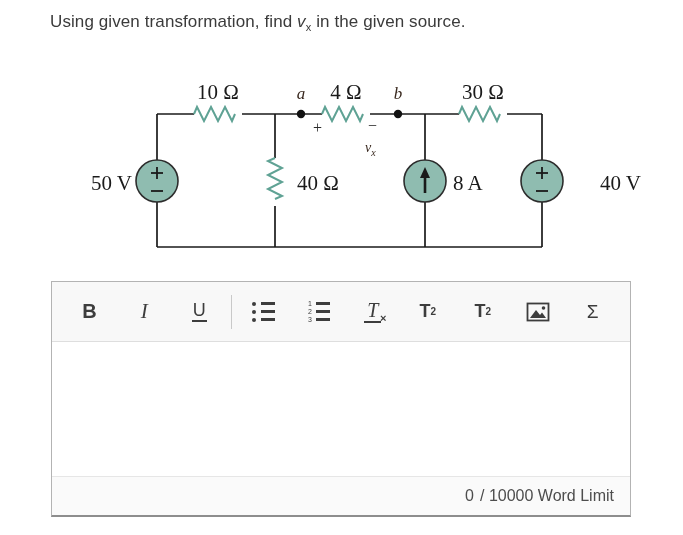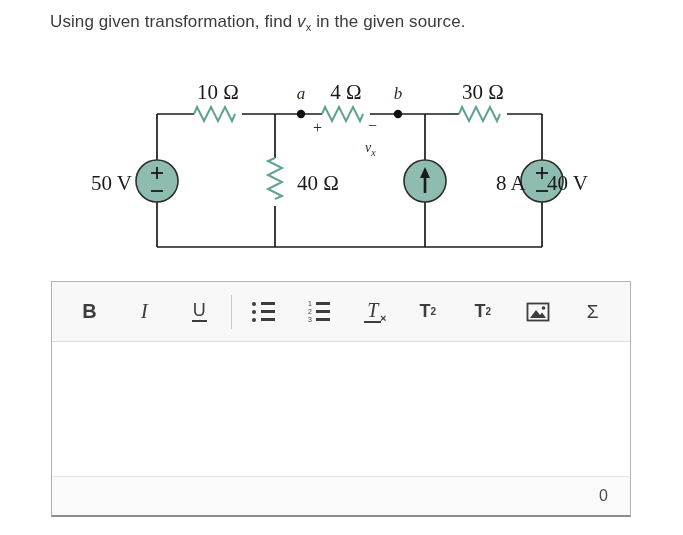--- a/index.html
+++ b/index.html
@@ -212,22 +212,22 @@
   <div class="clabel" style="left:193px; top:80px; width:50px;">10 Ω</div>
   <div class="clabel node" style="left:291px; top:84px; width:20px;">a</div>
   <div class="clabel" style="left:321px; top:80px; width:50px;">4 Ω</div>
   <div class="clabel node" style="left:388px; top:84px; width:20px;">b</div>
   <div class="clabel" style="left:458px; top:80px; width:50px;">30 Ω</div>
   <div class="vx-plus" style="left:313px; top:119px;">+</div>
   <div class="vx-sym" style="left:337px; top:140px;margin-left:28px;"><span>v</span><sub>x</sub></div>
   <div class="vx-minus" style="left:368px; top:117px;">−</div>
   <div class="clabel" style="left:86px; top:171px; width:46px; text-align:right;">50 V</div>
   <div class="clabel" style="left:293px; top:171px; width:50px; text-align:center;">40 Ω</div>
-  <div class="clabel" style="left:453px; top:171px; width:40px; text-align:left;margin-left:43px;">8 A</div>
-  <div class="clabel" style="left:538px; top:171px; width:50px; text-align:right;">40 V</div>
+  <div class="clabel" style="left:453px; top:171px; width:40px; text-align:left;">8 A</div>
+  <div class="clabel" style="left:600px; top:171px; width:50px; text-align:left;">40 V</div>
 </div>
 
 <div class="editor">
   <div class="toolbar">
     <button class="tb-btn tb-bold">B</button>
     <button class="tb-btn tb-italic">I</button>
     <button class="tb-btn tb-underline">
         <span>U</span>
       </button>
     <div class="tb-divider"></div>
@@ -280,14 +280,15 @@
         <rect x="1.5" y="1.5" width="21" height="17" fill="none" stroke="#3d3d3d" stroke-width="1.8"></rect>
         <polygon points="4,16 10,8 14,13 16,10.5 20,16" fill="#3d3d3d"></polygon>
         <circle cx="17.5" cy="6" r="1.8" fill="#3d3d3d"></circle>
       </svg>
     </button>
     <button class="tb-btn tb-sigma">Σ</button>
   </div>
   <div class="editor-body" contenteditable="true" style=""></div>
   <div class="editor-footer">
     <span class="count">0</span>
+    <span>/ 10000 Word Limit</span>
   </div>
 </div>
 
 </body></html>

